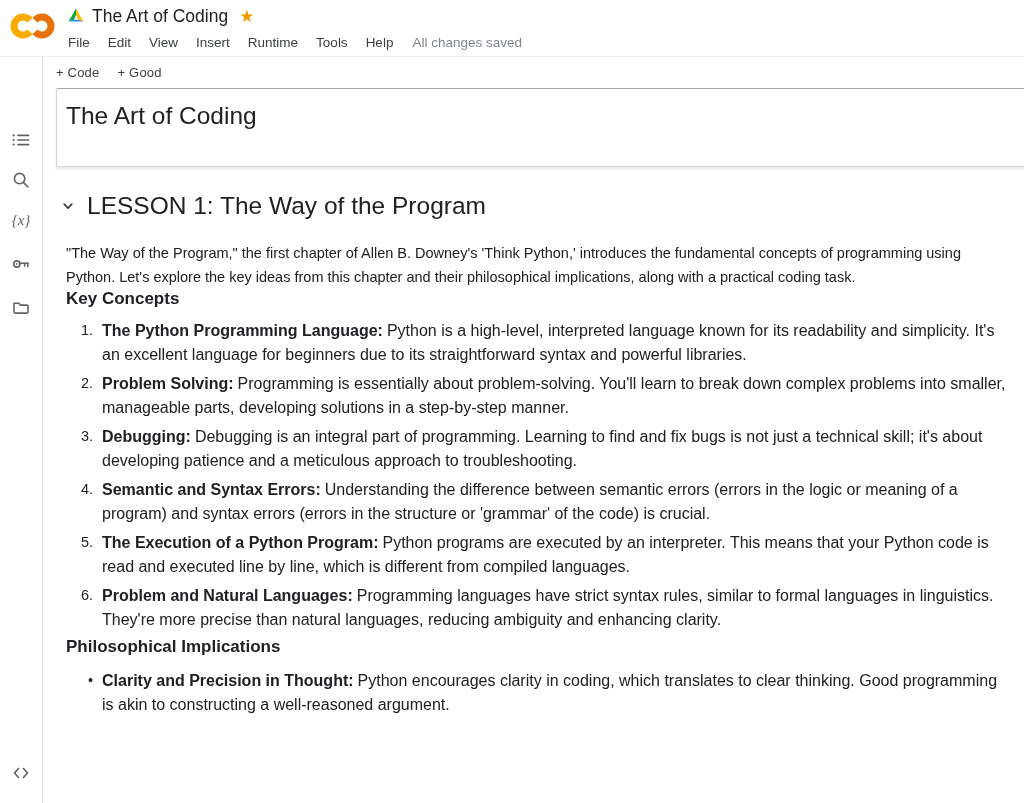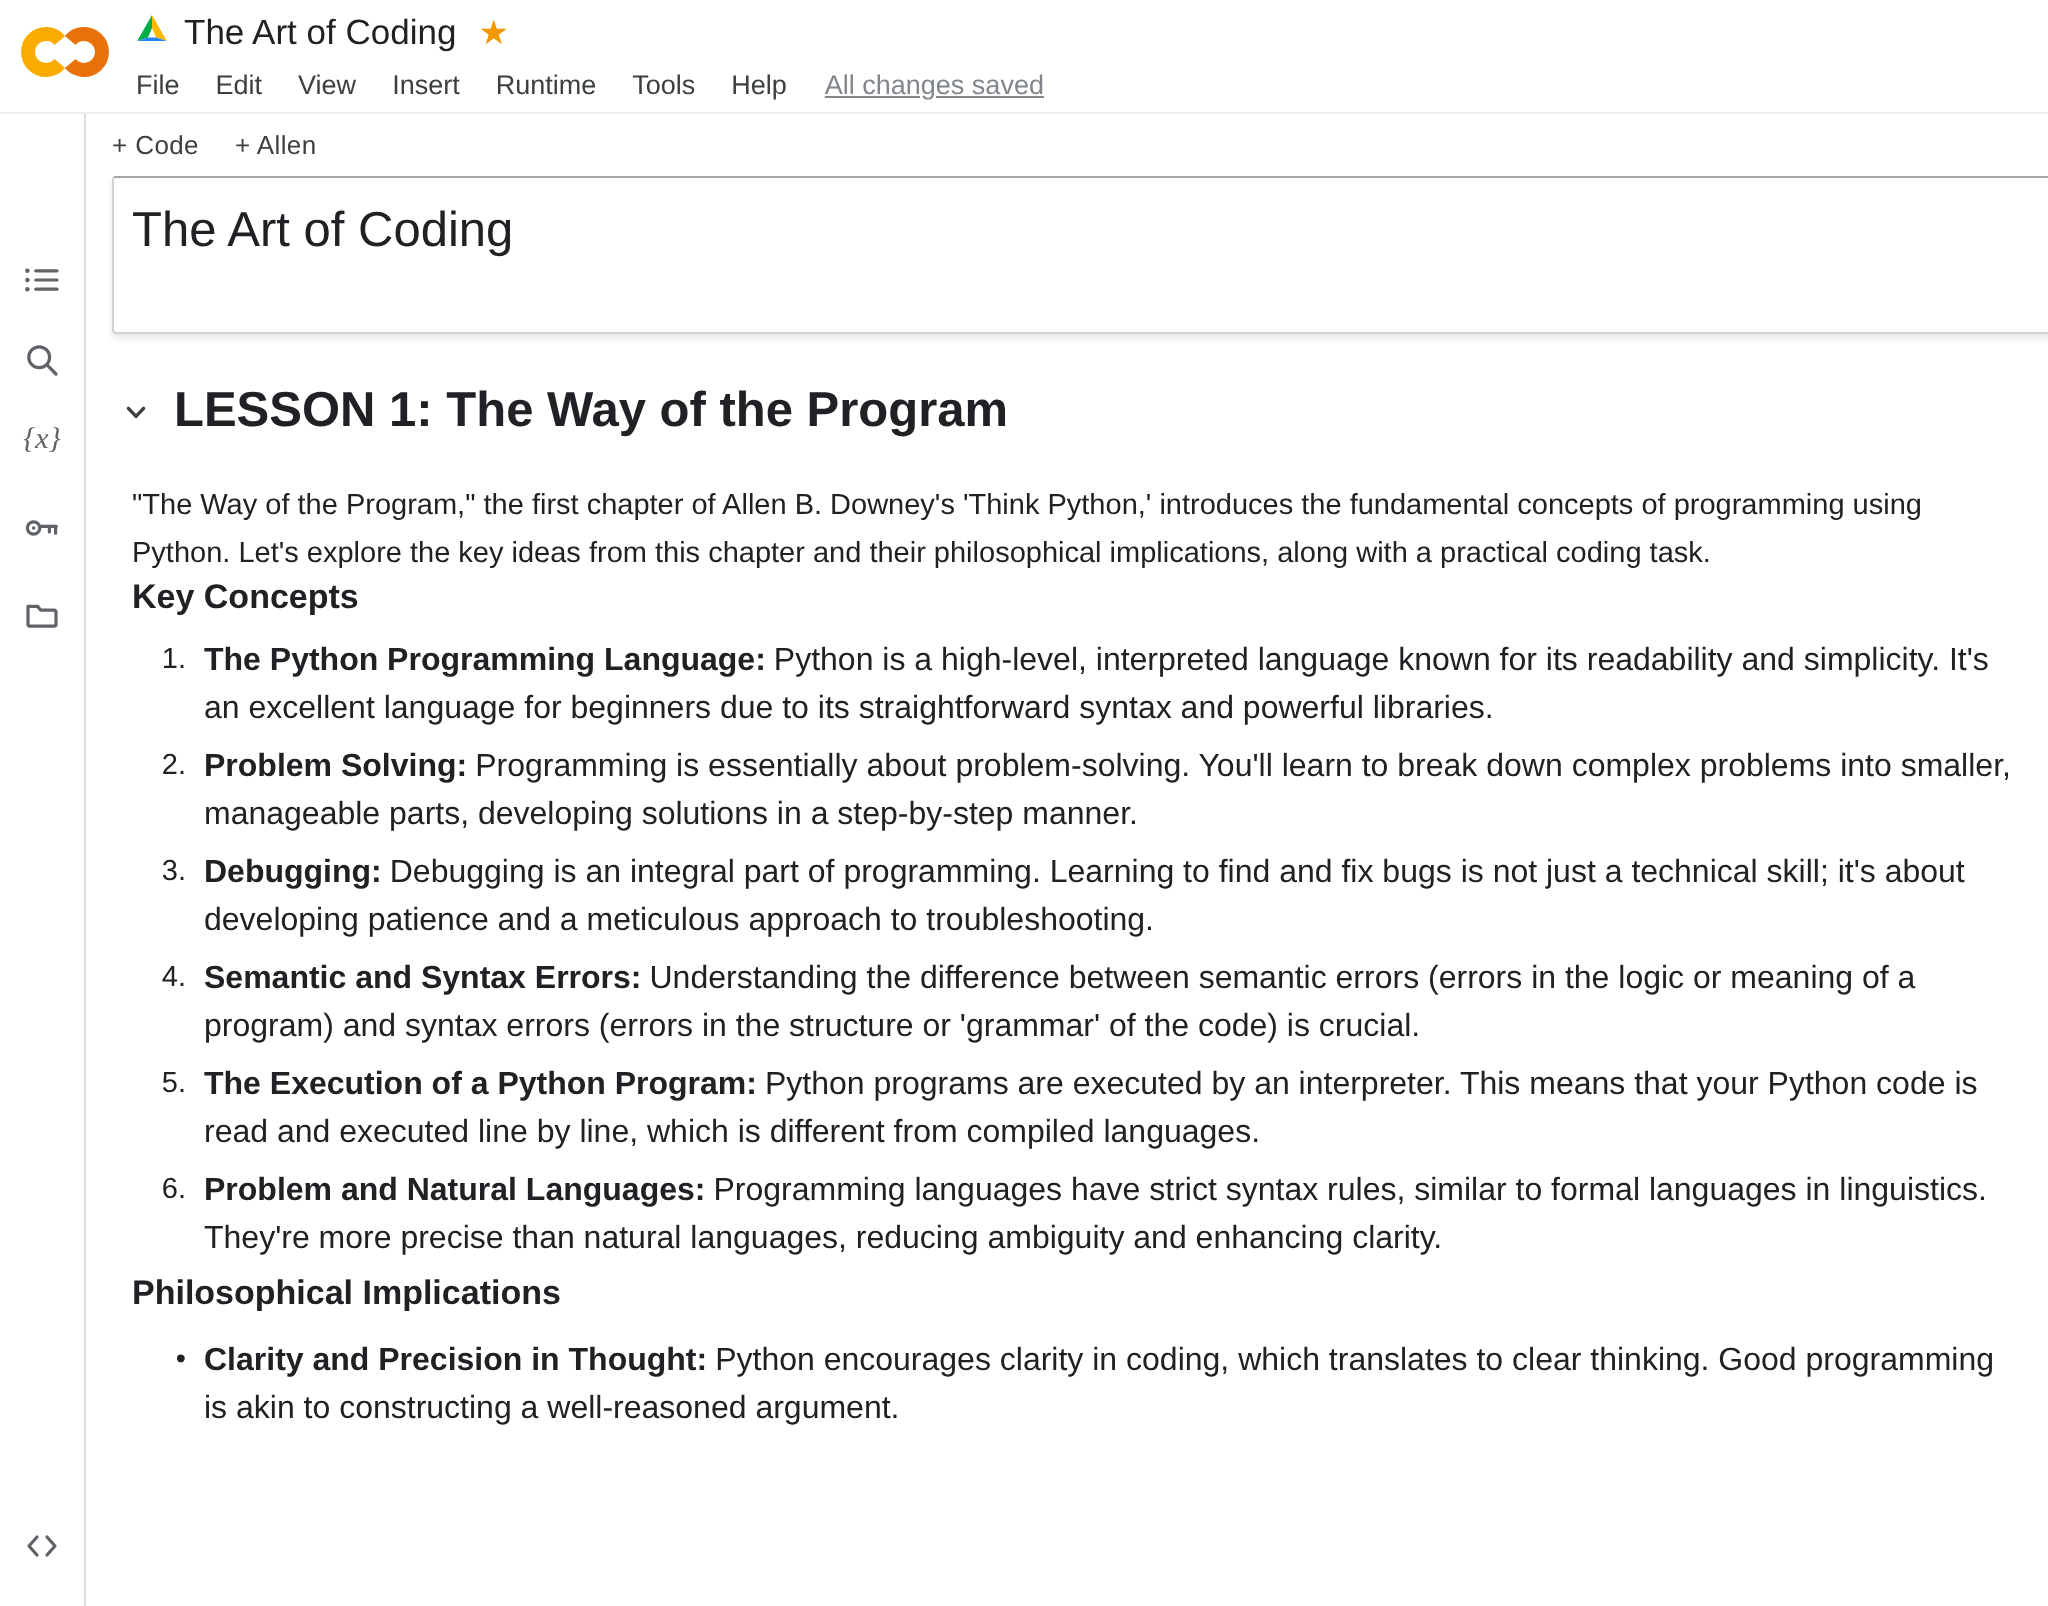--- a/index.html
+++ b/index.html
@@ -11,21 +11,21 @@
   .header { position:absolute; top:0; left:0; right:0; height:57px; background:#fff;
     border-bottom:1px solid #eceef0; z-index:6; }
   .colab-logo { position:absolute; left:10px; top:13px; }
   .title-block { position:absolute; left:62px; top:3px; }
   .title-row { display:flex; align-items:center; height:27px; padding-left:6px; gap:8px; }
   .nb-title { font-size:17.5px; color:#202124; cursor:text; }
   .star { color:#F29900; font-size:17px; line-height:1; margin-left:3px; cursor:pointer; }
   .menu-row { display:flex; align-items:center; height:25px; font-size:13.5px; color:#3c4043;text-align:center; }
   .menu-item { padding:0 9px; cursor:pointer; }
   .menu-item:first-child { padding-left:6px; }
-  .save-status { margin-left:10px; color:#80868b; text-decoration:underline; cursor:pointer; }
+  .save-status { margin-left:10px; color:#80868b; cursor:pointer; }
 
   
   .toolbar { position:absolute; top:57px; left:43px; right:0; height:31px; background:#fff;
     display:flex; align-items:center; padding-left:13px; gap:18px; z-index:5; }
   .tb-btn { font-size:13px; color:#3c4043; background:none; border:none; cursor:pointer;
     font-family:inherit; letter-spacing:.2px; }
 
   
   .sidebar { position:absolute; top:57px; left:0; width:43px; bottom:0; background:#fff;
     border-right:1px solid #dadce0; z-index:5; overflow:hidden; }
@@ -39,21 +39,21 @@
   .cell-intro { margin:0 -8px 0 13px; border:1px solid #cfd3d7; border-top-color:#a2a6ab;
     border-radius:2px; background:#fff; box-shadow:0 2px 3px rgba(60,64,67,.13);
     padding:11px 24px 17px 9px; }
   .cell-intro h1 { font-size:24.5px; font-weight:400; color:#202124; margin:2px 0 19px 0; }
   .md-p { font-size:14.5px; line-height:23.5px; color:#202124; }
   .md-link { color:#0000EE; font-weight:bold; text-decoration:underline; cursor:pointer; }
   .md-i { font-style:italic; }
 
   .cell-lesson { margin:22px 14px 0 13px; padding-left:10px; }
   .h2-row { display:flex; align-items:center; gap:12px; margin-left:-5px; height:33px; }
-  .h2-row h2 { font-size:24.5px; font-weight:700; color:#202124; }
+  .h2-row h2 { font-size:24.5px; font-weight:400; color:#202124; }
   .collapse-btn { background:none; border:none; cursor:pointer; padding:0; display:flex; align-items:center; }
   .cell-lesson .intro { margin-top:20px; max-width:950px; }
   .cell-lesson h3 { font-size:17px; font-weight:700; color:#202124; }
   .olist { margin-top:10px; }
   .oli { display:flex; margin-bottom:6px; }
   .oli-num { width:27px; text-align:right; flex:0 0 27px; font-size:14.5px; line-height:23.5px; }
   .oli-body { margin-left:9px; max-width:908px; font-size:16px; line-height:23.5px; }
   .oli-label { font-weight:bold; margin-right:4px; }
   .ulist { margin-top:12px; }
   .uli { display:flex; }
@@ -91,21 +91,21 @@
         <span class="menu-item">Runtime</span>
         <span class="menu-item">Tools</span>
         <span class="menu-item">Help</span>
         <span class="save-status">All changes saved</span>
       </nav>
     </div>
   </header>
 
   <div class="toolbar">
     <button class="tb-btn">+ Code</button>
-    <button class="tb-btn">+ Allen</button>
+    <button class="tb-btn">+ Good</button>
   </div>
 
   <aside class="sidebar">
     <span class="sb-icon" style="top:74px">
       <svg width="19" height="18" viewBox="0 0 19 18" stroke="#5f6368" stroke-width="1.6" stroke-linecap="round">
         <circle cx="2.2" cy="4.4" r="1.1" fill="#5f6368" stroke="none"></circle>
         <line x1="6.4" y1="4.4" x2="17" y2="4.4"></line>
         <circle cx="2.2" cy="9" r="1.1" fill="#5f6368" stroke="none"></circle>
         <line x1="6.4" y1="9" x2="17" y2="9"></line>
         <circle cx="2.2" cy="13.6" r="1.1" fill="#5f6368" stroke="none"></circle>

